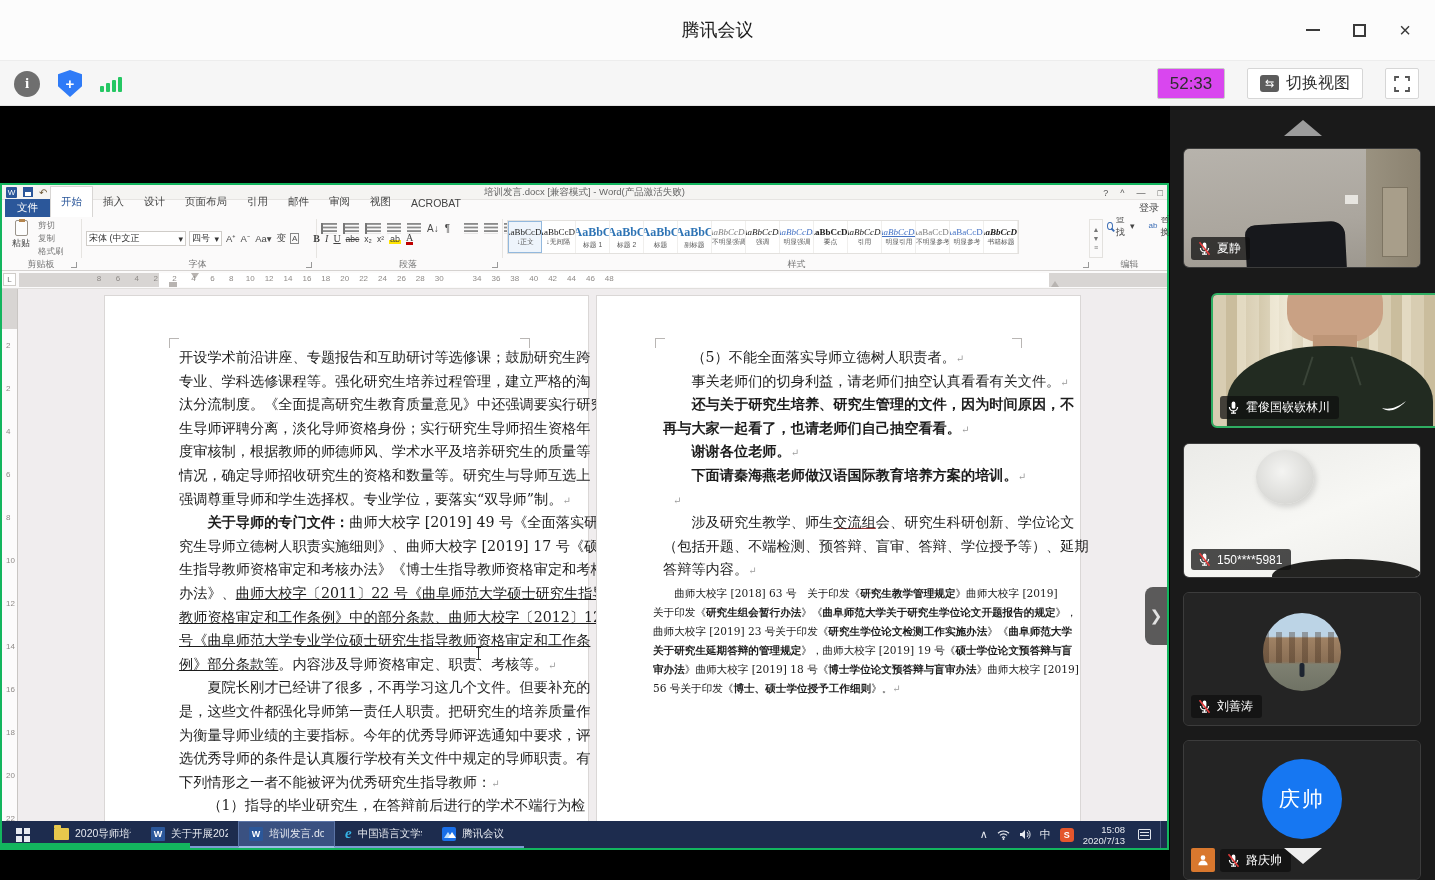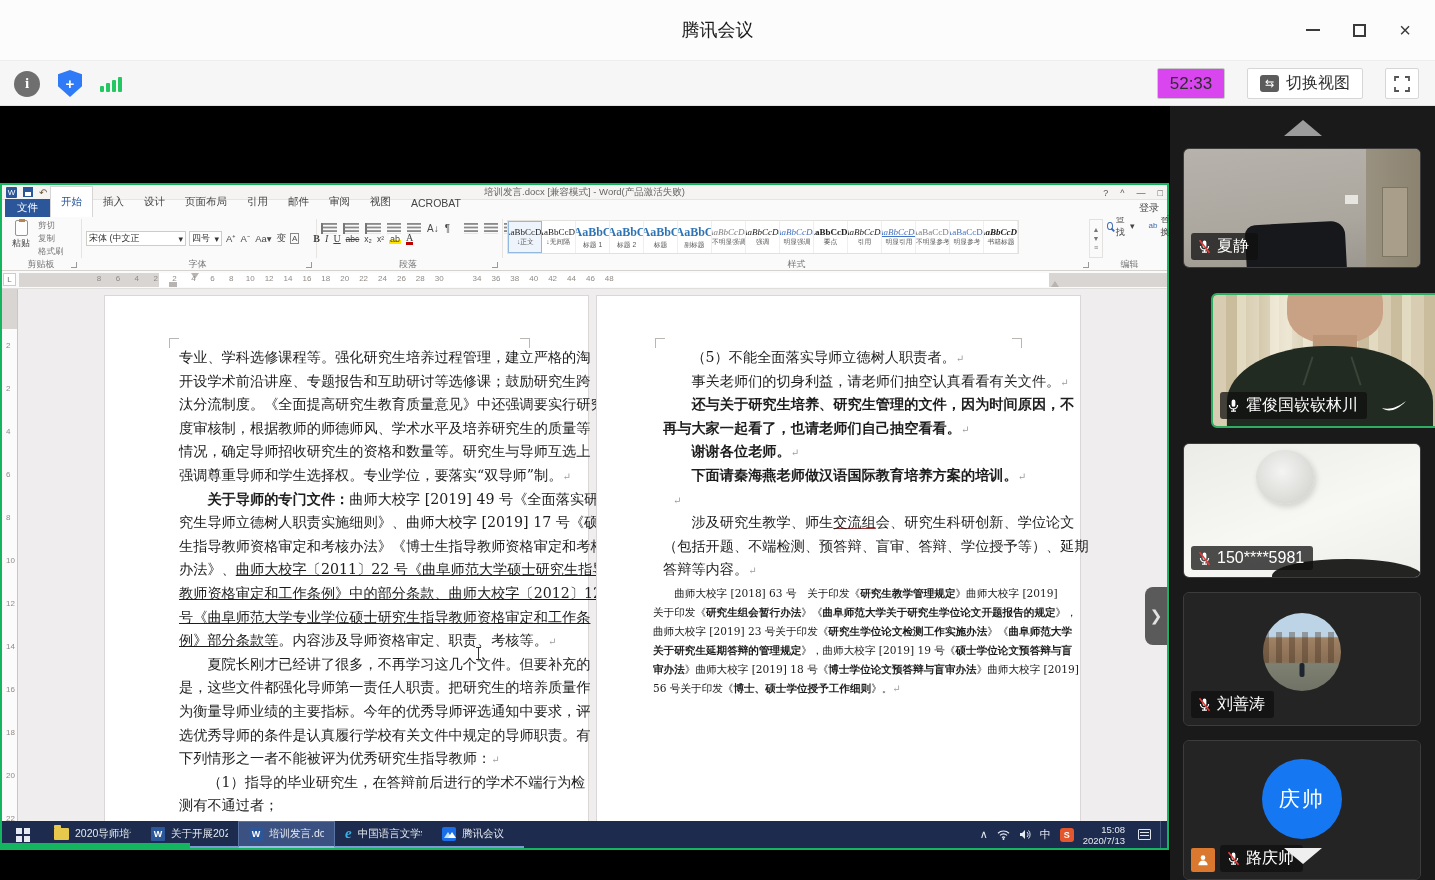--- a/index.html
+++ b/index.html
@@ -156,21 +156,21 @@
   .tk-sep{width:1px;height:100%;background:#46587e}
 
   
   .sidebar{position:absolute;left:1170px;top:106px;width:265px;height:774px;background:#1a1a1a}
   .scroll-up{position:absolute;left:50%;transform:translateX(-50%);top:14px;width:0;height:0;border-left:19px solid transparent;border-right:19px solid transparent;border-bottom:16px solid #9c9c9c}
   .scroll-down{position:absolute;left:50%;transform:translateX(-50%);top:742px;width:0;height:0;border-left:19px solid transparent;border-right:19px solid transparent;border-top:16px solid #efefef;z-index:5}
   .tile{position:absolute;left:13px;width:238px;background:#242424;border:1px solid #3c3c3c;border-radius:6px;overflow:hidden}
   .tile.speaking{border:2px solid #2fae62}
   .vid{position:absolute;inset:0;overflow:hidden}
   .plabel{position:absolute;left:7px;bottom:7px;background:rgba(15,15,15,.74);border-radius:3px;padding:3px 9px 3px 6px;display:flex;align-items:center;gap:5px;z-index:3}
-  .pname{color:#fff;font-size:16px;white-space:nowrap}
+  .pname{color:#fff;font-size:12px;white-space:nowrap}
   .pbadge{position:absolute;left:7px;bottom:7px;width:24px;height:24px;background:#d9782e;display:flex;align-items:center;justify-content:center;border-radius:2px;z-index:3}
   .plabel.shift{left:36px}
   
   .v-room{background:linear-gradient(173deg,#b7b3ac 0%,#aba69e 60%,#9b968d 100%)}
   .v-room .door{position:absolute;right:0;top:0;width:54px;height:100%;background:linear-gradient(90deg,#9a9280,#8b8270)}
   .v-room .doorpanel{position:absolute;right:12px;top:38px;width:26px;height:70px;background:#a89e8a;border:1px solid #7d7462}
   .v-room .chair{position:absolute;left:62px;bottom:-14px;width:100px;height:58px;background:#17181c;border-radius:10px 14px 0 0;transform:rotate(-3deg)}
   .v-room .acbox{position:absolute;right:62px;top:46px;width:13px;height:9px;background:#e7e5e0}
   .v-person{background:repeating-linear-gradient(90deg,#d8cdb2 0 13px,#cabd9d 13px 24px,#e3dac2 24px 33px)}
   .v-person .glow{position:absolute;left:30px;top:0;width:90px;height:100%;background:linear-gradient(90deg,transparent,rgba(255,252,240,.55),transparent)}
@@ -489,23 +489,24 @@
             <span class="vnum" style="top: 353px;">14</span>
             <span class="vnum" style="top: 396px;">16</span>
             <span class="vnum" style="top: 439px;">18</span>
             <span class="vnum" style="top: 482px;">20</span>
             <span class="vnum" style="top: 525px;">22</span>
           </div>
         <div class="page pageL">
           <span class="cropmark cm-tl" style="left:64px;top:42px"></span>
           <span class="cropmark cm-tr" style="right:58px;top:42px"></span>
           <div class="ptxt txt-body" style="left:74px;top:50px;width:345px" id="txtL">
+              <div class="line"><span class="">开设学术前沿讲座、专题报告和互助研讨等选修课；鼓励研究生跨</span></div>
               <div class="line"><span class="">专业、学科选修课程等。强化研究生培养过程管理，建立严格的淘</span></div>
-              <div class="line"><span class="">开设学术前沿讲座、专题报告和互助研讨等选修课；鼓励研究生跨</span></div>
               <div class="line"><span class="">汰分流制度。《全面提高研究生教育质量意见》中还强调要实行研究</span></div>
+              <div class="line"><span class="">生导师评聘分离，淡化导师资格身份；实行研究生导师招生资格年</span></div>
               <div class="line"><span class="">度审核制，根据教师的师德师风、学术水平及培养研究生的质量等</span></div>
               <div class="line"><span class="">情况，确定导师招收研究生的资格和数量等。研究生与导师互选上，</span></div>
               <div class="line"><span class="">强调尊重导师和学生选择权。专业学位，要落实“双导师”制。</span><span class="sg-m">↵</span></div>
               <div class="line"><span class="">　　</span><span class="sg-b">关于导师的专门文件：</span><span class="">曲师大校字 [2019] 49 号《全面落实研</span></div>
               <div class="line"><span class="">究生导师立德树人职责实施细则》、曲师大校字 [2019] 17 号《硕士</span></div>
               <div class="line"><span class="">生指导教师资格审定和考核办法》《博士生指导教师资格审定和考核</span></div>
               <div class="line"><span class="">办法》、</span><span class="sg-u">曲师大校字〔2011〕22 号《曲阜师范大学硕士研究生指导</span></div>
               <div class="line"><span class="sg-u">教师资格审定和工作条例》中的部分条款、曲师大校字〔2012〕121</span></div>
               <div class="line"><span class="sg-u">号《曲阜师范大学专业学位硕士研究生指导教师资格审定和工作条</span></div>
               <div class="line"><span class="sg-u">例》部分条款等</span><span class="">。内容涉及导师资格审定、职责、考核等。</span><span class="sg-m">↵</span></div>

